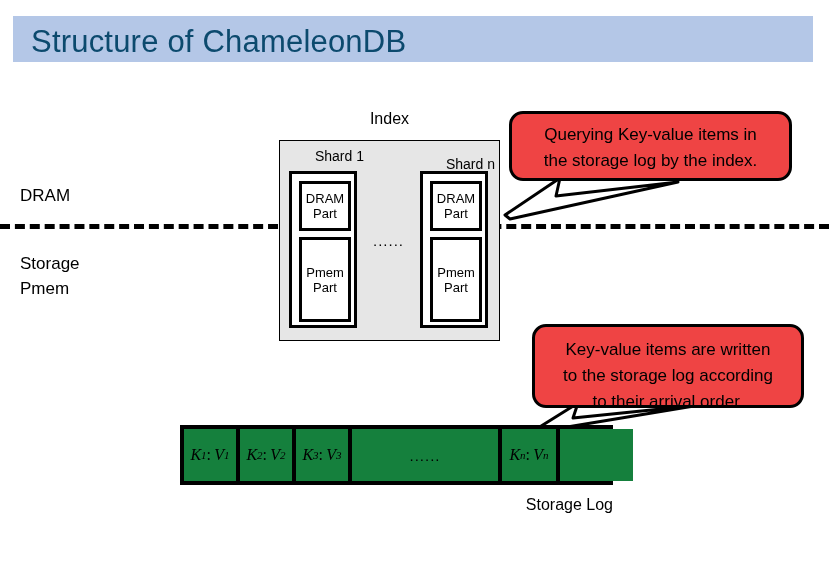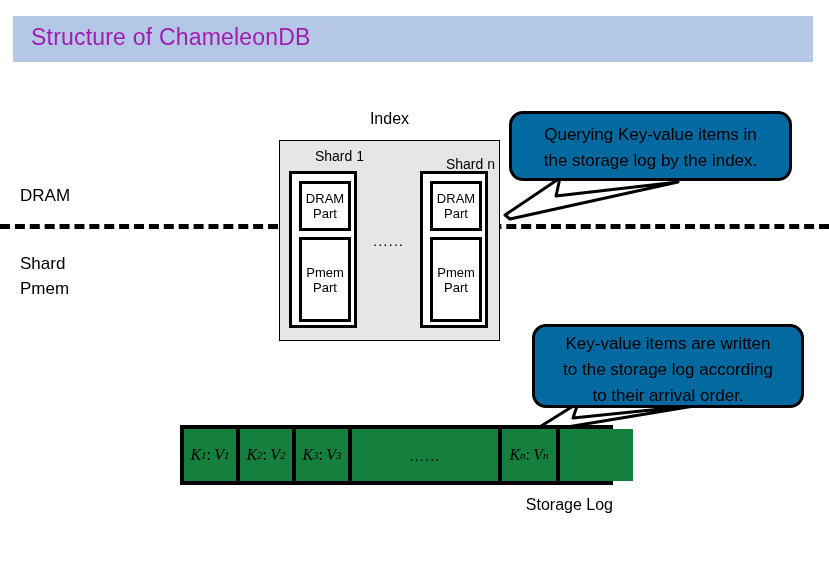--- a/index.html
+++ b/index.html
@@ -22,22 +22,22 @@
     left: 13px;
     top: 16px;
     width: 800px;
     height: 46px;
     background: #b4c7e7;
   }
   #title-text {
     position: absolute;
     left: 31px;
     top: 24px;
-    font-size: 23px;
-    color: #a21caf;
+    font-size: 31px;
+    color: #0c4a6e;
     letter-spacing: 0.2px;
     white-space: nowrap;
   }
 
   
   #dram-label {
     position: absolute;
     left: 20px;
     top: 186px;
     font-size: 17px;
@@ -137,42 +137,42 @@
     font-size: 15px;
     letter-spacing: 1px;
     color: #000;
   }
 
   
   .callout {
     position: absolute;
     border: 3px solid #000000;
     border-radius: 14px;
-    background: #0369a1;
+    background: #ef4444;
     box-sizing: border-box;
     text-align: center;
     color: #000000;
   }
   #callout-query {
     left: 509px;
     top: 111px;
     width: 283px;
     height: 70px;
     font-size: 17px;
     line-height: 26px;
     padding-top: 8px;
   }
   #callout-write {
     left: 532px;
     top: 324px;
     width: 272px;
     height: 84px;
     font-size: 17px;
     line-height: 26px;
-    padding-top: 4px;
+    padding-top: 10px;
   }
 
   
   #tail-svg {
     position: absolute;
     left: 0;
     top: 0;
     width: 829px;
     height: 561px;
     pointer-events: none;
@@ -242,21 +242,21 @@
 <body>
 
 <div id="slide">
 
   <div id="title-bar"></div>
   <div id="title-text">Structure of ChameleonDB</div>
 
   <div id="tier-divider"></div>
   <div id="dram-label">DRAM</div>
   <div id="optane-label">
-    <div>Shard</div>
+    <div>Storage</div>
     <div>Pmem</div>
   </div>
 
   <div id="index-label">Index</div>
   <div id="index-box"></div>
 
   <div class="shard-label" id="shard1-label">Shard 1</div>
   <div class="shard-label" id="shardn-label">Shard n</div>
 
   <div class="shard-outer" id="shard1-outer">

